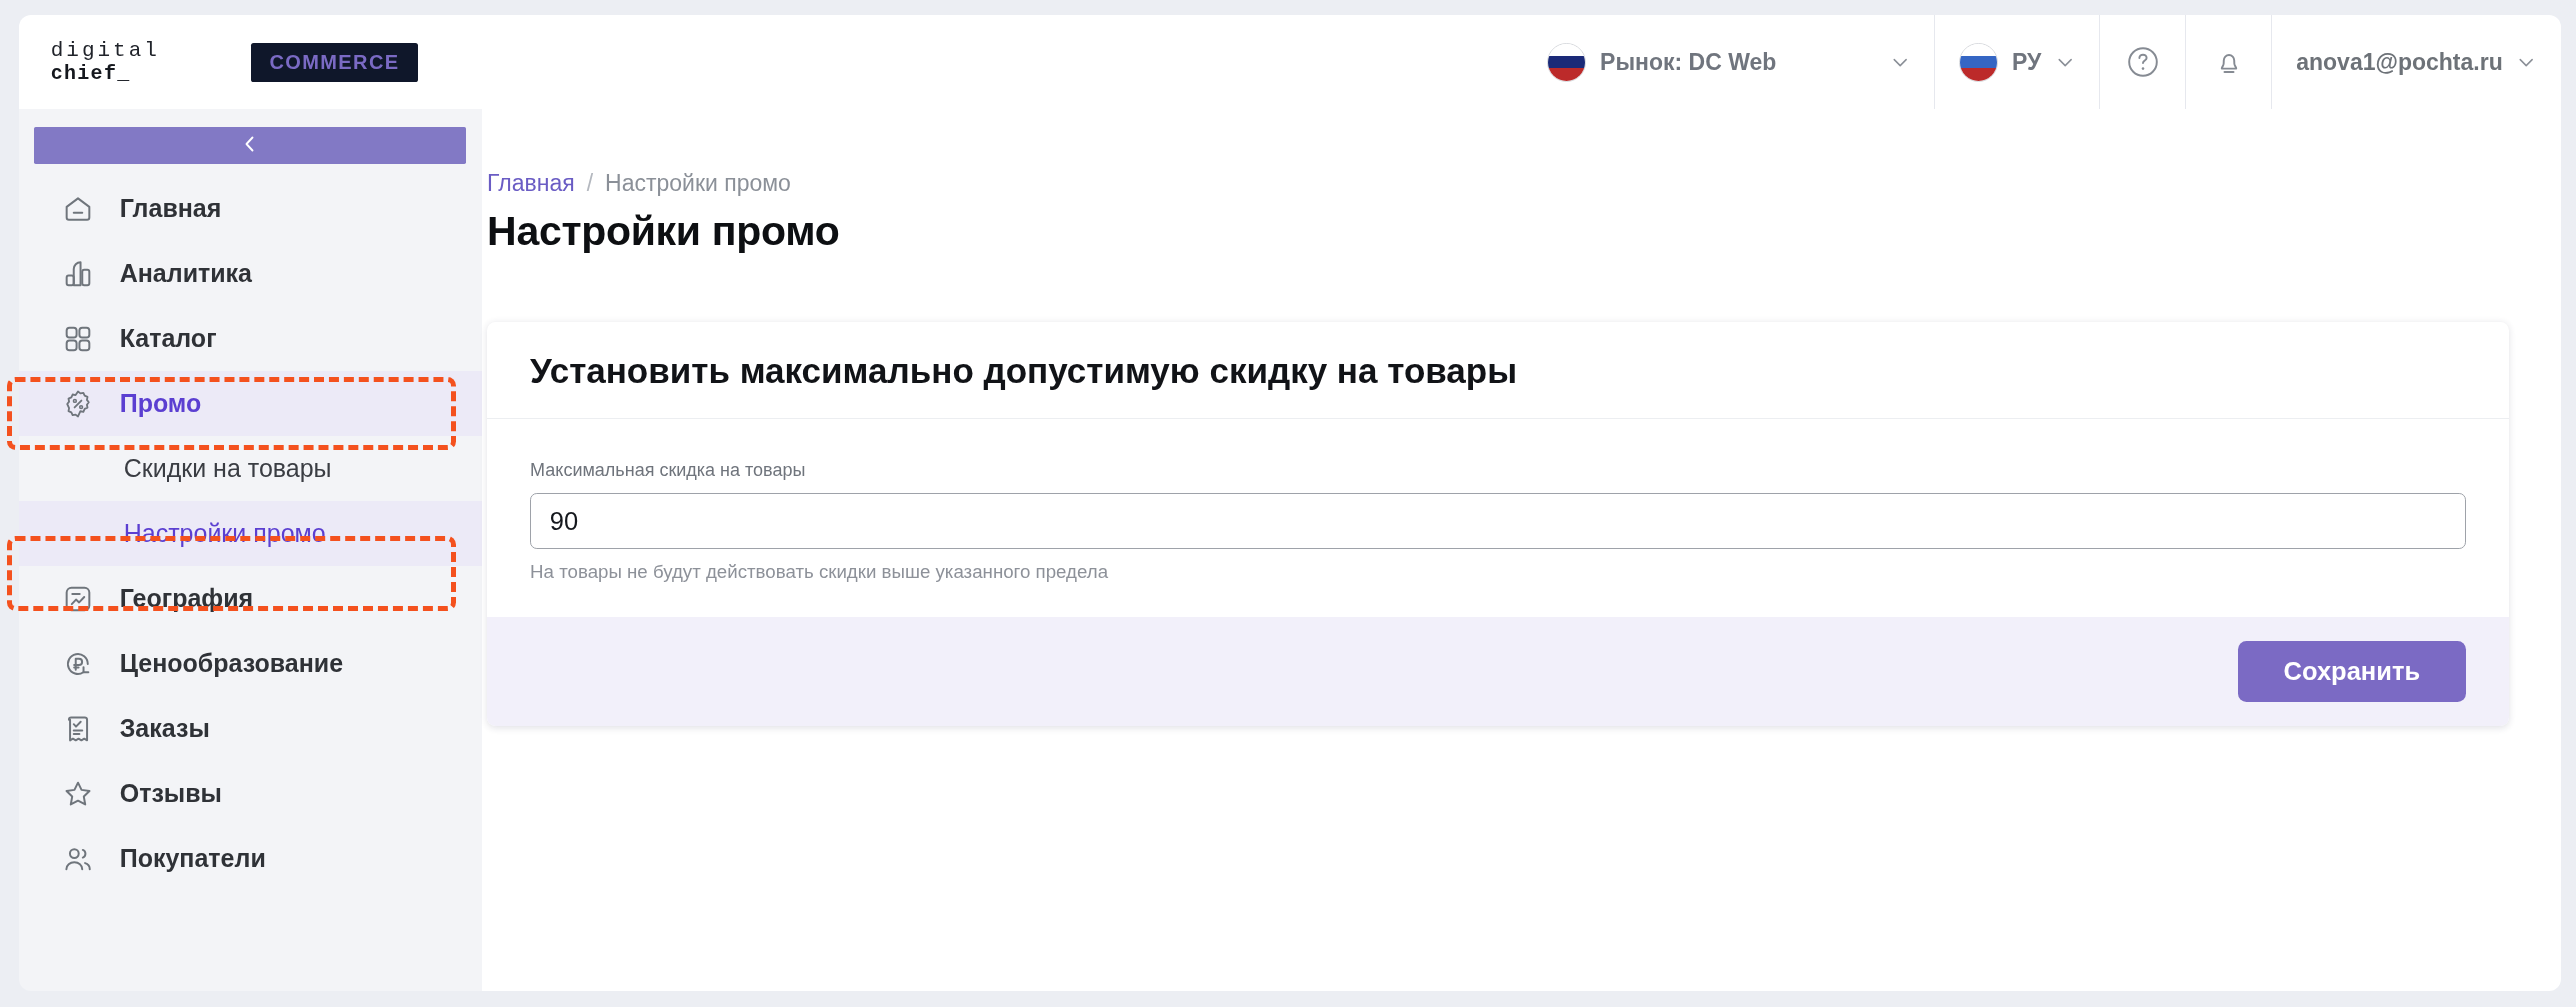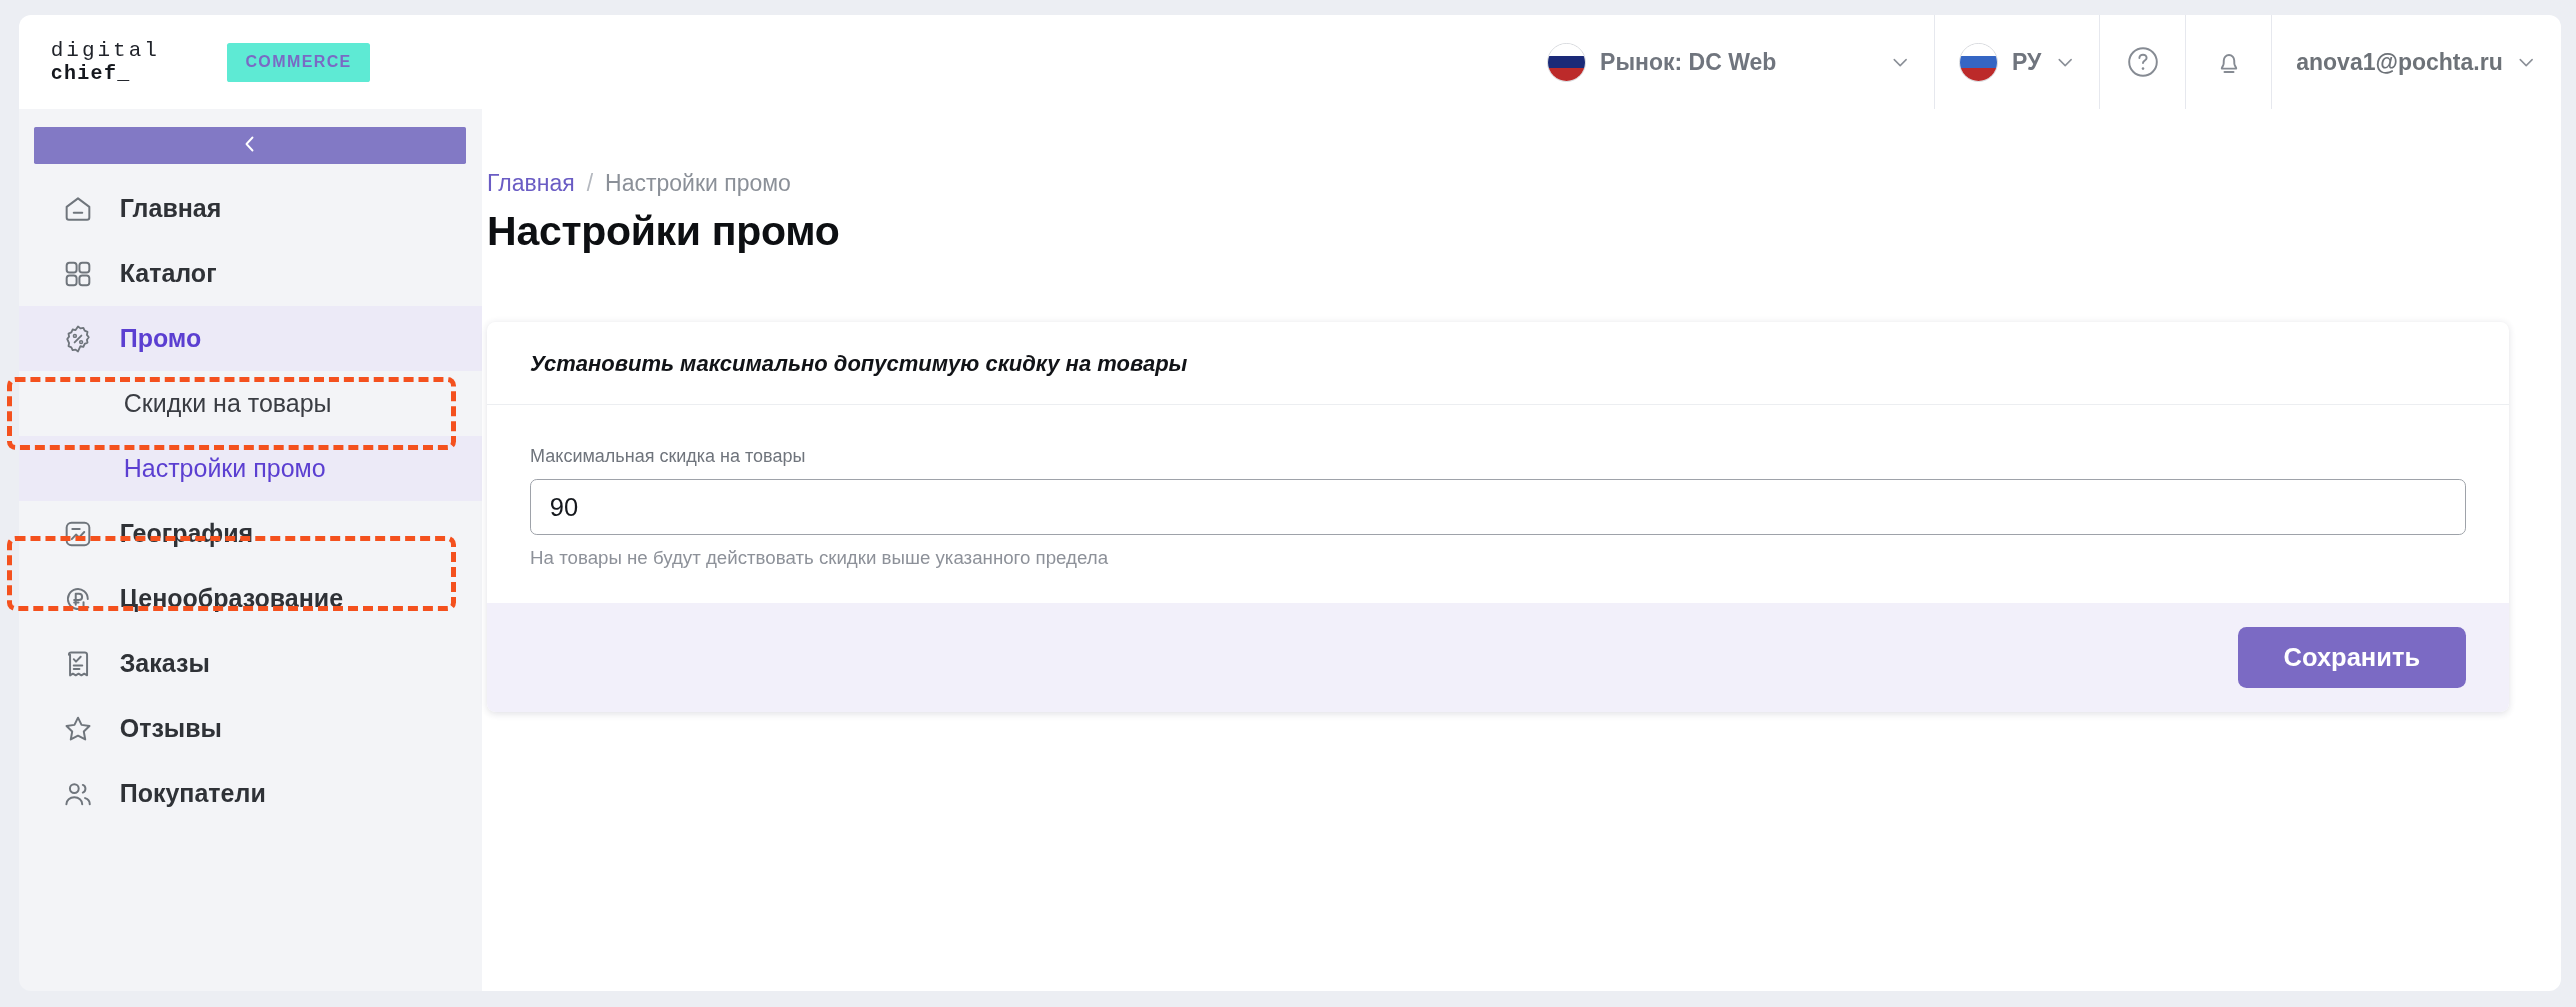--- a/index.html
+++ b/index.html
@@ -27,23 +27,23 @@
   .logo-l1 {
     font-family: "Liberation Mono", monospace;
     font-size: 21px; letter-spacing: 3px; color: #20232a; line-height: 1.12;
   }
   .logo-l2 {
     font-family: "Liberation Mono", monospace;
     font-size: 20px; letter-spacing: 1.3px; color: #15181e;
     font-weight: bold; line-height: 1.12;
   }
   .commerce-badge {
-    margin-left: 12px;
-    background: #5eead4; color: #7a6ac4;
-    font-size: 16px; font-weight: bold; letter-spacing: 1.4px;
+    margin-left: 36px;
+    background: #0f172a; color: #7a6ac4;
+    font-size: 20px; font-weight: bold; letter-spacing: 1.4px;
     padding: 10.2px 18.7px; border-radius: 2.6px;
     display: flex; align-items: center; height: 39px;
   }
 
   .header-right { margin-left: auto; display: flex; align-items: stretch; height: 94px; }
   .hdr-cell {
     display: flex; align-items: center; gap: 13.6px;
     padding: 12px 24px; border-left: 0.9px solid #e6e8ee;
     height: 94px;
   }
@@ -136,21 +136,21 @@
     width: 2022px;
     background: #ffffff;
     border-radius: 8.5px;
     box-shadow: 0 1.7px 7.7px rgba(40,40,70,0.14);
     overflow: hidden;
   }
   .card-head {
     padding: 29px 43px 27px 43px;
     border-bottom: 0.9px solid #eceef1;
   }
-  .card-head .t { font-size: 22px; font-weight: bold; color: #111317; font-style: italic; }
+  .card-head .t { font-size: 35px; font-weight: bold; color: #111317; }
   .card-body { padding: 41px 43px 34px 43px; }
   .field-label { font-size: 18px; color: #6f747c; margin-bottom: 12px; }
   .text-input {
     width: 100%; height: 56px;
     border: 0.9px solid #9ea2a9; border-radius: 6.8px;
     padding: 0 18.7px; font-size: 25.5px; color: #15181d;
     font-family: "Liberation Sans", sans-serif;
     background: #fff; outline: none;
   }
   .field-help { margin-top: 12px; font-size: 18.7px; color: #8d9199; }
@@ -259,20 +259,30 @@
       <div class="nav-item">
         <span class="nav-icon">
           <svg width="34" height="34" viewBox="0 0 24 24" fill="none">
             <path d="M4 10.5L12 4.5l8 6V18a1.6 1.6 0 01-1.6 1.6H5.6A1.6 1.6 0 014 18v-7.5z" stroke="#6f757c" stroke-width="1.4" stroke-linejoin="round"></path>
             <path d="M9 14.6h6" stroke="#6f757c" stroke-width="1.4" stroke-linecap="round"></path>
           </svg>
         </span>
         <span class="label">Главная</span>
       </div>
 
+      <div class="nav-item">
+        <span class="nav-icon">
+          <svg width="34" height="34" viewBox="0 0 24 24" fill="none">
+            <rect x="4" y="13" width="5" height="7" rx="1.4" stroke="#6f757c" stroke-width="1.4"></rect>
+            <path d="M9 8.5a4.8 4.8 0 014.8-4.8V20H9V8.5z" stroke="#6f757c" stroke-width="1.4" stroke-linejoin="round"></path>
+            <rect x="15" y="9" width="5" height="11" rx="1.4" stroke="#6f757c" stroke-width="1.4"></rect>
+          </svg>
+        </span>
+        <span class="label">Аналитика</span>
+      </div>
 
       <div class="nav-item">
         <span class="nav-icon">
           <svg width="34" height="34" viewBox="0 0 24 24" fill="none">
             <rect x="4" y="4" width="7" height="7" rx="2" stroke="#6f757c" stroke-width="1.4"></rect>
             <rect x="13" y="4" width="7" height="7" rx="2" stroke="#6f757c" stroke-width="1.4"></rect>
             <rect x="4" y="13" width="7" height="7" rx="2" stroke="#6f757c" stroke-width="1.4"></rect>
             <rect x="13" y="13" width="7" height="7" rx="2" stroke="#6f757c" stroke-width="1.4"></rect>
           </svg>
         </span>

